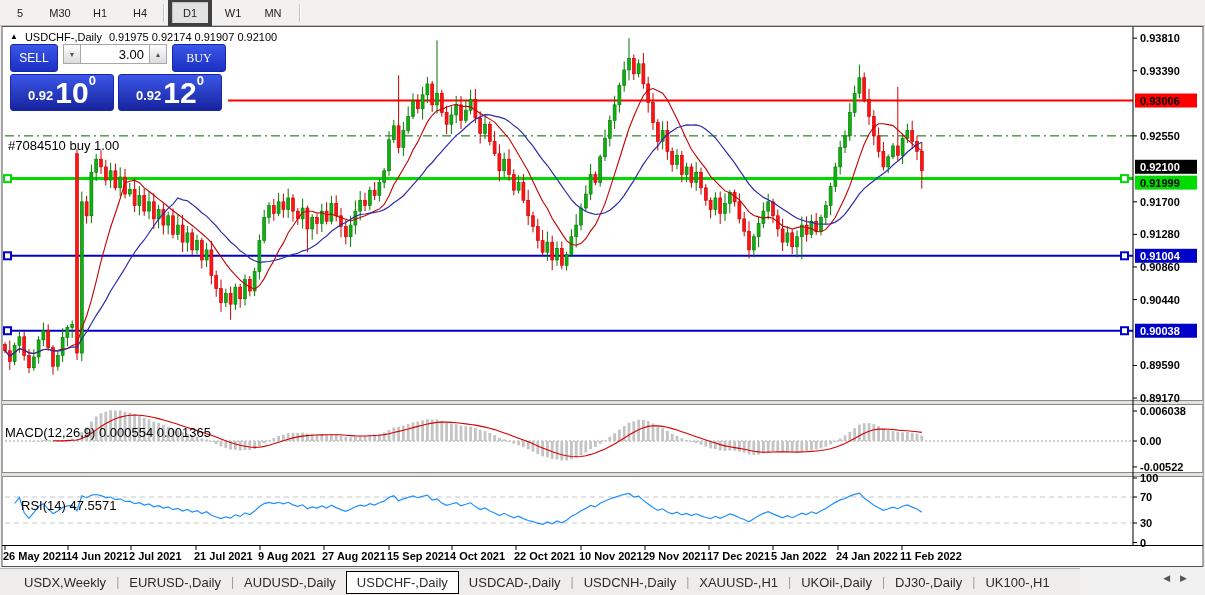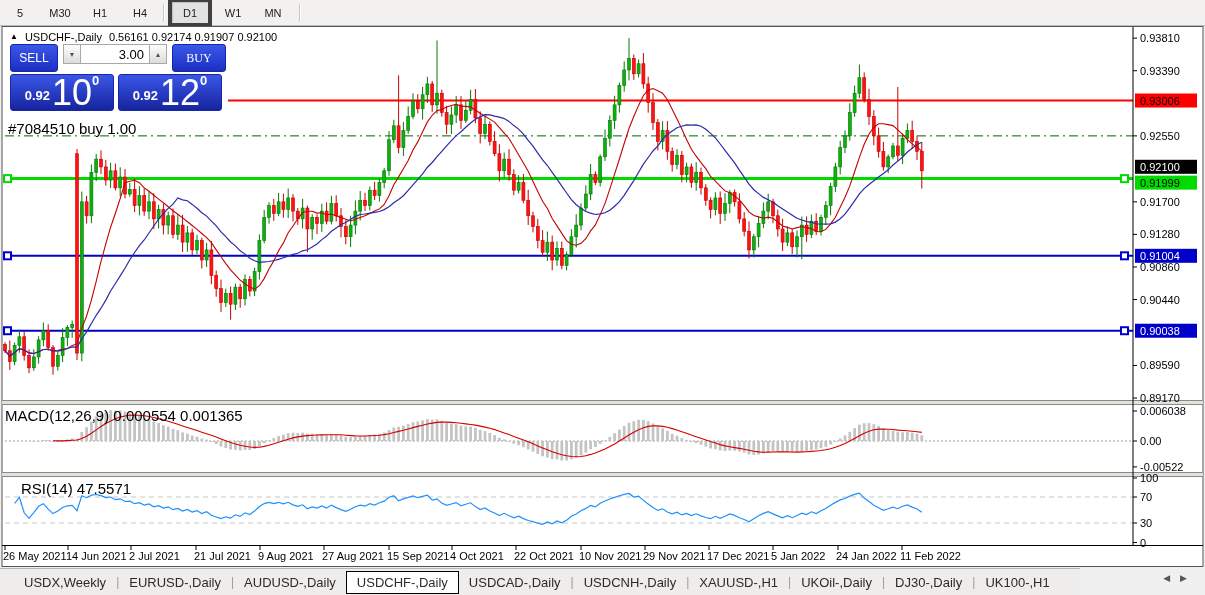--- a/index.html
+++ b/index.html
@@ -4,44 +4,44 @@
 <style>
   html,body{margin:0;padding:0;background:#F0F0F0;font-family:"Liberation Sans",sans-serif;}
   #stage{position:relative;width:1205px;height:595px;overflow:hidden;background:#F0F0F0;}
   
   #toolbar{position:absolute;left:0;top:0;width:1205px;height:25px;background:#F2F1F0;border-bottom:1px solid #BDBDBD;display:flex;align-items:center;}
   .tfbtn{height:21px;min-width:26px;margin:0 1px;padding:0 5px;display:flex;align-items:center;justify-content:center;
          font-size:11px;color:#222;border:1px solid transparent;background:transparent;cursor:default;}
   .tfbtn.active{background:#E2E2E2;border:4px solid #404040;box-shadow:inset 1px 1px 1px rgba(0,0,0,.15);}
   .tbsep{width:1px;height:18px;background:#C6C6C6;margin:0 3px;box-shadow:1px 0 0 #fff;}
   
-  #chart-canvas{position:absolute;left:0;top:0;width:1205px;height:595px;}
+  #chart-canvas{position:absolute;left:0;top:0;width:1205px;height:595px;font-weight:bold;}
   svg{position:absolute;left:0;top:0;}
   
   #symbol-title{position:absolute;left:10px;top:31px;font-size:11px;color:#000;display:flex;gap:7px;align-items:center;}
   #symbol-title .tri{font-size:8px;position:relative;top:-1px;}
   
   #trade-widget{position:absolute;left:10px;top:44px;width:216px;}
   .tw-row1{display:flex;height:28px;gap:5px;}
   .btn-blue{background:linear-gradient(#3b57e8,#1b2fc4);color:#fff;border:1px solid #1526a8;border-radius:3px;
             font-size:12px;display:flex;align-items:center;justify-content:center;}
   #sell-btn{width:46px;} #buy-btn{width:52px;font-family:Liberation Serif, serif;}
   .vol-group{display:flex;height:20px;}
   .spin{width:16px;background:linear-gradient(#fdfdfd,#dcdcdc);border:1px solid #a8a8a8;color:#555;font-size:7px;
         display:flex;align-items:center;justify-content:center;}
   #vol-input{width:58px;border:1px solid #a8a8a8;border-left:none;border-right:none;background:#fff;color:#000;
              font-size:13px;text-align:right;padding:4px 5px;display:flex;align-items:center;justify-content:flex-end;}
   .tw-row2{display:flex;gap:4px;margin-top:2px;}
   .price-box{width:102px;height:33px;background:linear-gradient(#3b57e8,#16239e);border:1px solid #1526a8;border-radius:3px;
              color:#fff;display:flex;align-items:flex-end;justify-content:center;padding-bottom:2px;}
   .price-small{font-size:13px;font-weight:bold;line-height:24px;margin-right:2px;}
-  .price-big{font-size:36px;line-height:30px;font-weight:400;}
+  .price-big{font-size:30px;line-height:30px;font-weight:700;}
   .price-sup{font-size:13px;font-weight:bold;line-height:30px;position:relative;top:-12px;}
   
-  .flabel{position:absolute;font-size:15px;color:#000;white-space:nowrap;}
+  .flabel{position:absolute;font-size:13px;color:#000;white-space:nowrap;margin-top:18px;}
   
   #tabbar{position:absolute;left:0;top:568px;width:1080px;height:27px;background:#EFEDEB;border-top:1px solid #B5B5B5;
           display:flex;align-items:center;padding-left:14px;box-sizing:border-box;}
   .tab{font-size:13px;color:#2b2b2b;padding:3px 10px;white-space:nowrap;cursor:default;}
   .tab.active{background:#fff;border:1px solid #000;position:relative;}
   .tabsep{color:#9a9a9a;font-size:12px;}
   #tab-arrows{position:absolute;right:18px;top:573px;font-size:9px;color:#555;display:flex;gap:10px;}
 </style>
 </head>
 <body>
@@ -740,21 +740,21 @@
           <text x="836" y="560">24 Jan 2022</text>
           <line x1="902" y1="546" x2="902" y2="550" stroke="#000"></line>
           <text x="900" y="560">11 Feb 2022</text>
         </g>
       </svg>
     </div>
 
   <div id="symbol-title">
     <span class="tri">▲</span>
     <span>USDCHF-,Daily</span>
-    <span>0.56161 0.92174 0.91907 0.92100</span>
+    <span>0.91975 0.92174 0.91907 0.92100</span>
   </div>
 
   <div id="trade-widget">
     <div class="tw-row1">
       <div class="btn-blue" id="sell-btn">SELL</div>
       <div class="vol-group">
         <div class="spin">▼</div>
         <div id="vol-input">3.00</div>
         <div class="spin">▲</div>
       </div>

